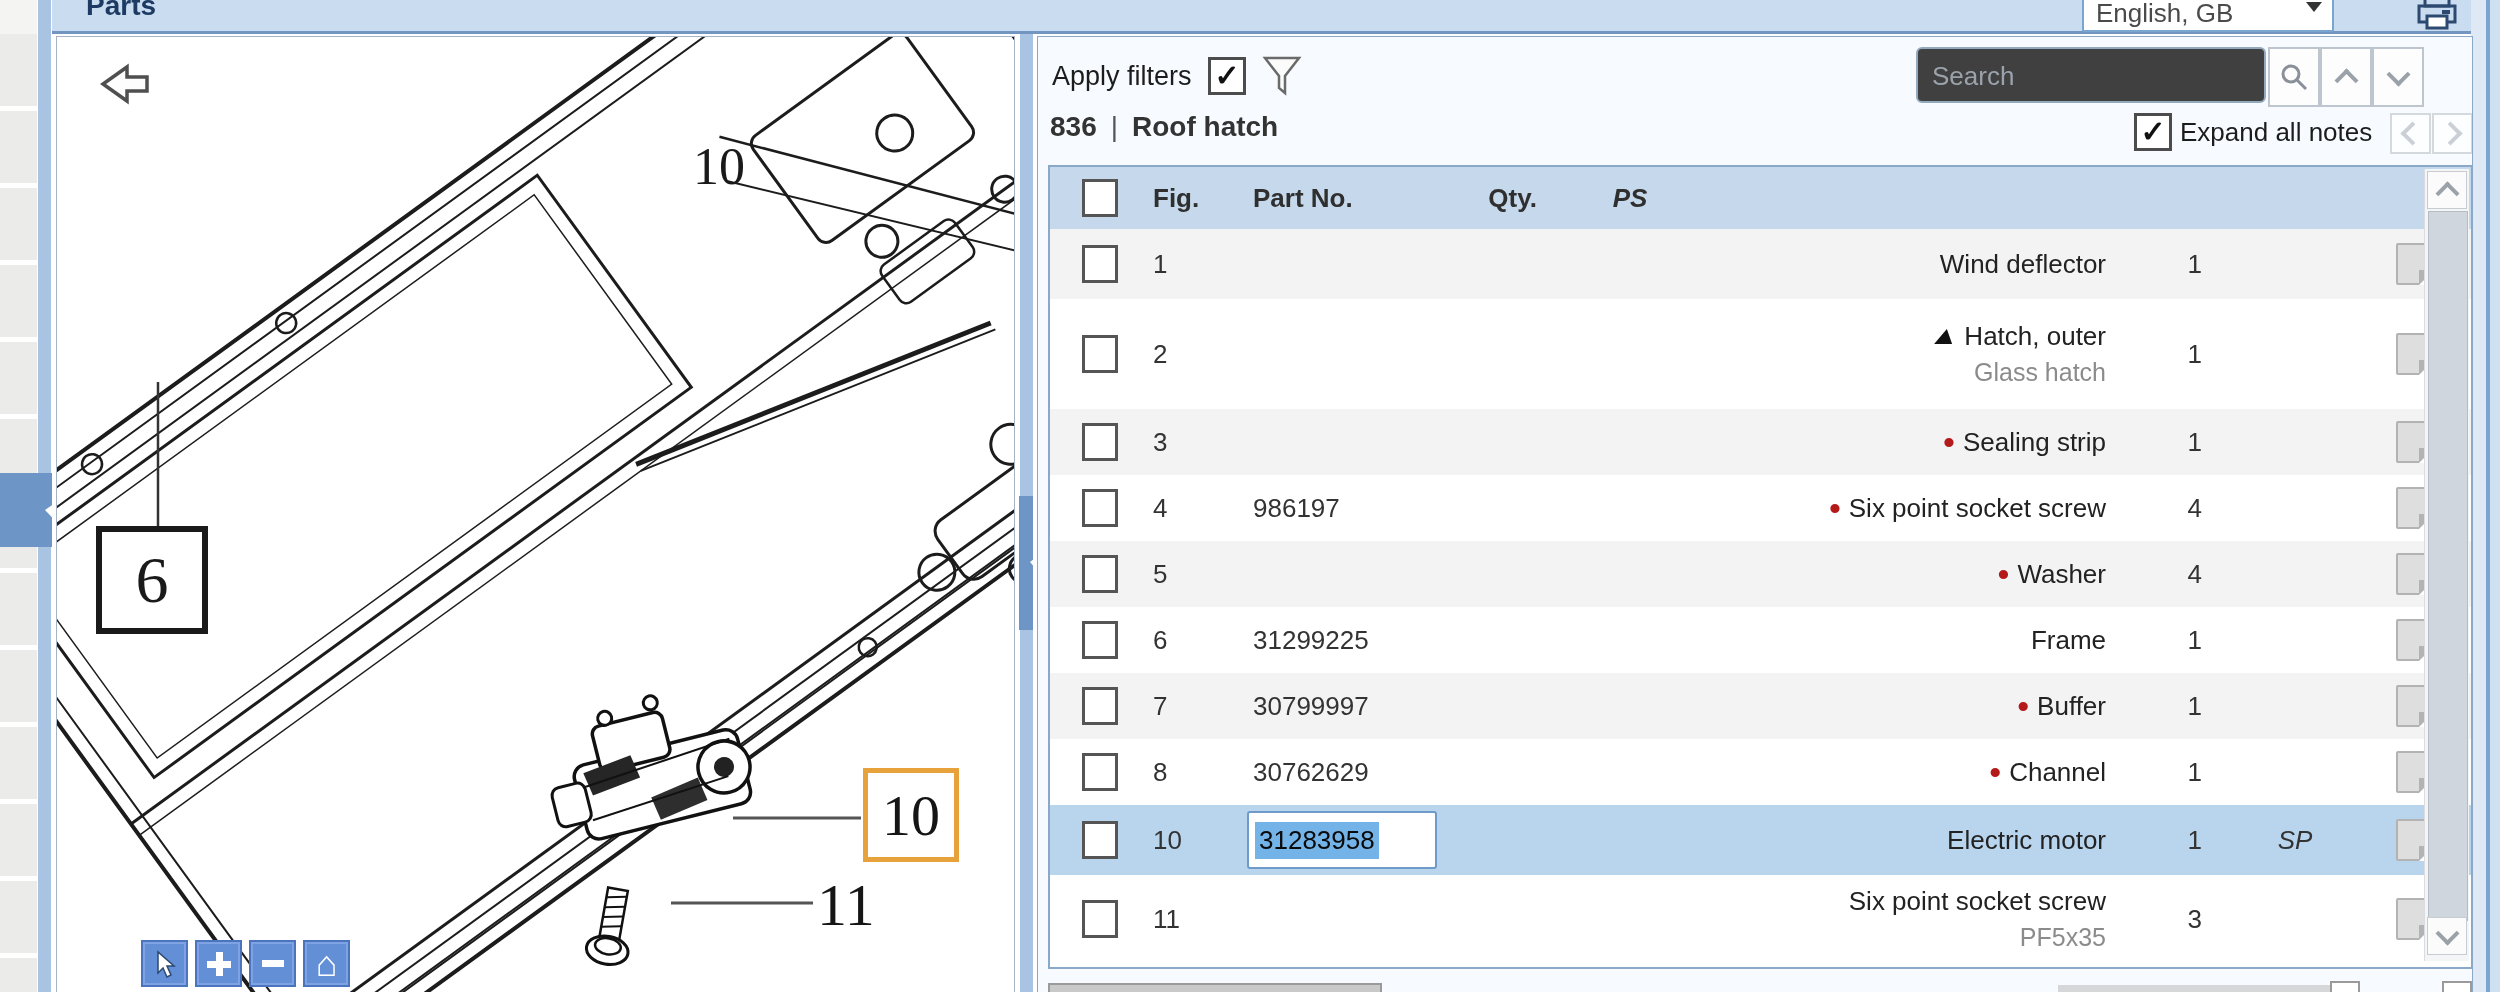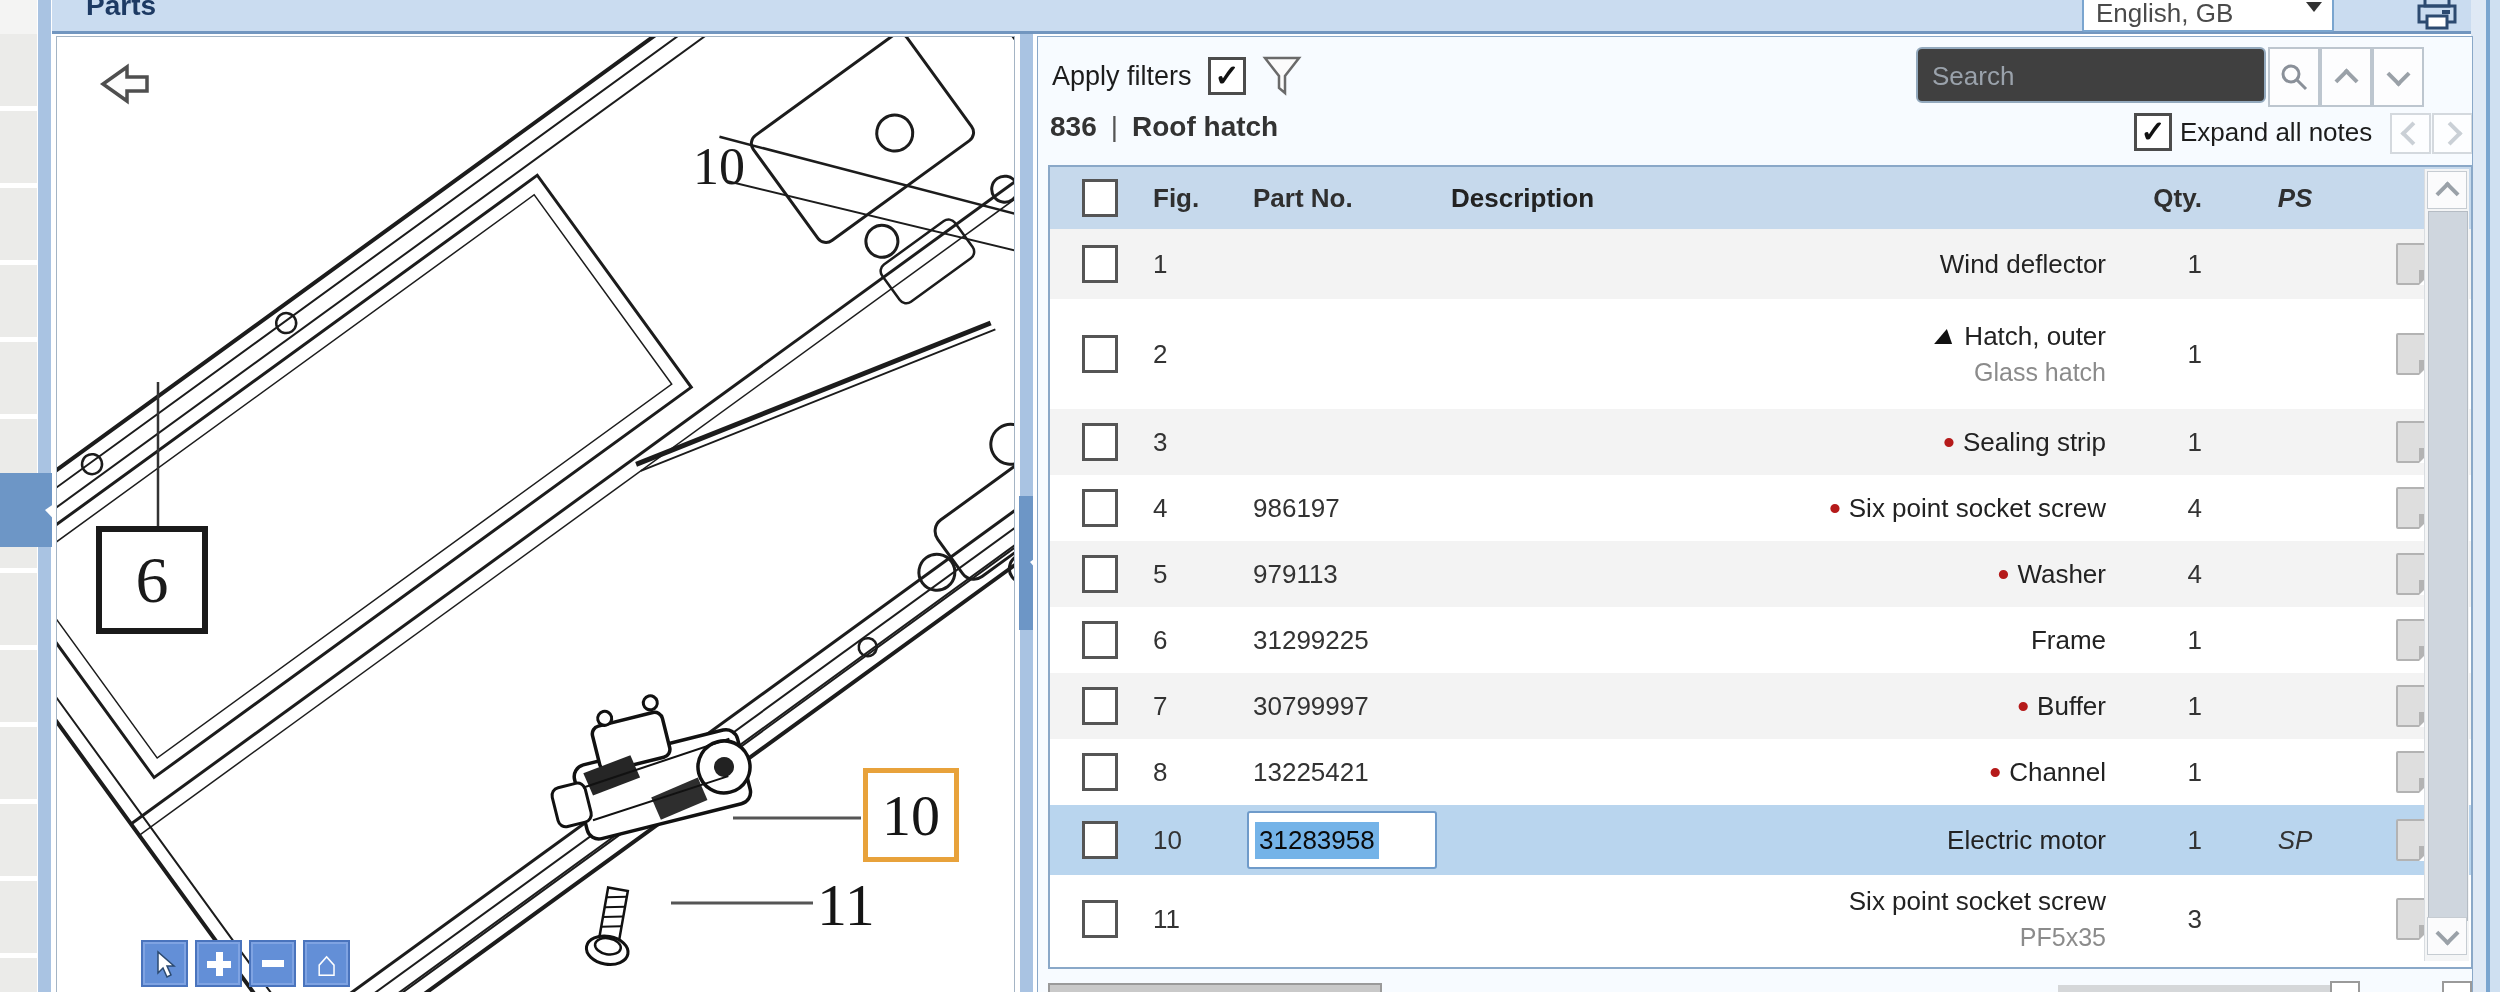--- a/index.html
+++ b/index.html
@@ -272,21 +272,20 @@
         <span class="chev r"></span>
       </div>
 
     <div class="abs table">
       <div class="thead">
         <div class="c ccheck">
             <span class="cb" style="width:30px;height:32px;background:#fff;border:3px solid #555;margin-left:32px;"></span>
           </div>
         <div class="c cfig">Fig.</div>
         <div class="c cpart">Part No.</div>
-        <div class="c cdesc" style="justify-content:center;align-items:flex-start;">Description</div>
         <div class="c cqty">Qty.</div>
         <div class="c cps">PS</div>
         <div class="c cnote"></div>
       </div>
       <div>
           <div class="trow alt" style="height: 70px;">
             <div class="c ccheck">
               <span class="cb"></span>
             </div>
             <div class="c cfig">1</div>
@@ -352,21 +351,20 @@
             <div class="c cps"></div>
             <div class="c cnote">
               <span class="note"></span>
             </div>
           </div>
           <div class="trow alt" style="height: 66px;">
             <div class="c ccheck">
               <span class="cb"></span>
             </div>
             <div class="c cfig">5</div>
-            <div class="c cpart">979113</div>
             <div class="c cdesc">
               <div class="d1">
                 <span class="bul">•</span>
                 <span>Washer</span>
               </div>
             </div>
             <div class="c cqty">4</div>
             <div class="c cps"></div>
             <div class="c cnote">
               <span class="note"></span>
@@ -405,21 +403,21 @@
             <div class="c cps"></div>
             <div class="c cnote">
               <span class="note"></span>
             </div>
           </div>
           <div class="trow" style="height: 66px;">
             <div class="c ccheck">
               <span class="cb"></span>
             </div>
             <div class="c cfig">8</div>
-            <div class="c cpart">13225421</div>
+            <div class="c cpart">30762629</div>
             <div class="c cdesc">
               <div class="d1">
                 <span class="bul">•</span>
                 <span>Channel</span>
               </div>
             </div>
             <div class="c cqty">1</div>
             <div class="c cps"></div>
             <div class="c cnote">
               <span class="note"></span>

